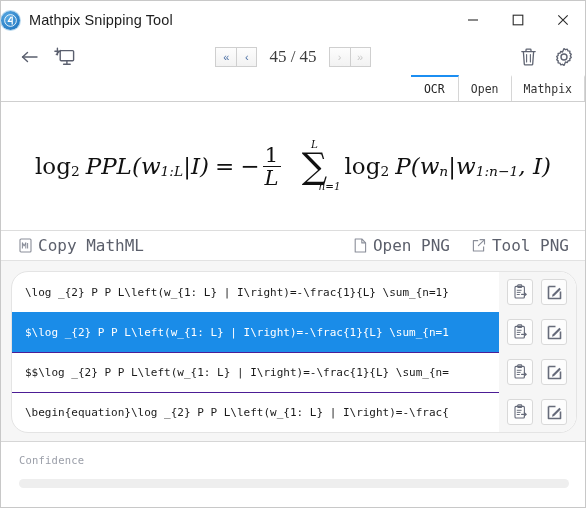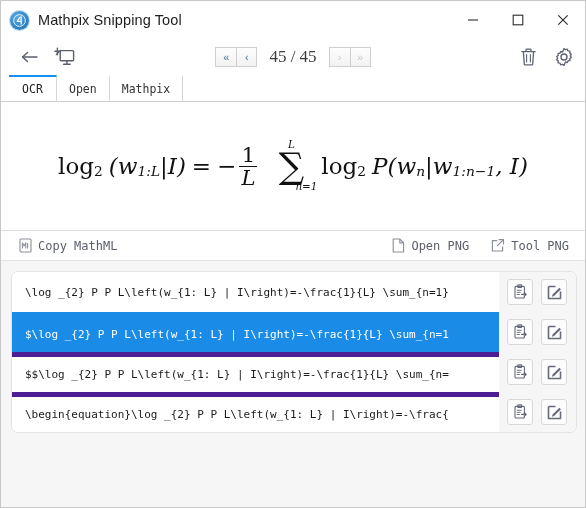--- a/index.html
+++ b/index.html
@@ -19,21 +19,20 @@
     border: 1px solid #c8c8c8;
     background: #ffffff;
     display: flex; flex-direction: column;
   }
 
   
   .titlebar {
     height: 38px; flex: 0 0 38px;
     display: flex; align-items: center;
     background: #ffffff;
-    padding-left: 9px;
   }
   .logo {
     width: 19px; height: 19px; border-radius: 50%;
     background: #2f8fd8;
     background: radial-gradient(circle at 35% 30%, #56a8e2 0%, #2a7fc6 70%, #2472b5 100%);
     display: flex; align-items: center; justify-content: center;
     box-shadow: 0 0 0 1px #b9d9ef;
     flex: 0 0 19px;
   }
   .logo svg { display:block; }
@@ -95,20 +94,21 @@
   .tb-right .tb-icon { width: 22px; height: 24px; color: #5f6472; }
 
   
   .tabbar {
     flex: 0 0 27px; height: 27px;
     display: flex; align-items: stretch;
     border-bottom: 1px solid #cfcfcf;
     background: #fff;
     padding-left: 8px;
     box-sizing: border-box;
+    justify-content: flex-end;
   }
   .tab {
     min-width: 48px;
     padding: 0 12px;
     display: flex; align-items: center; justify-content: center;
     font-family: "DejaVu Sans Mono", monospace;
     font-size: 11.5px;
     color: #333;
     border-right: 1px solid #d6d6d6;
     border-top: 2px solid transparent;
@@ -162,47 +162,47 @@
     flex: 0 0 30px; height: 30px;
     display: flex; align-items: center;
     padding: 0 16px 0 18px;
     border-bottom: 1px solid #e2e2e2;
     background: #fff;
     box-sizing: border-box;
   }
   .copy-act {
     display: flex; align-items: center; gap: 6px;
     font-family: "DejaVu Sans Mono", monospace;
-    font-size: 12px; color: #5b5f6b;
+    font-size: 16px; color: #5b5f6b;
     white-space: nowrap;
   }
   .copy-act .gi { display: flex; align-items: center; color: #8a8e99; }
   .copybar .right-group { margin-left: auto; display: flex; gap: 22px; }
 
   
   .results-area {
     flex: 1 1 auto;
     background: #f6f6f6;
     padding: 10px 8px 6px 10px;
     box-sizing: border-box;
     overflow: hidden;
     position: relative;
   }
   .results-card {
     background: #ffffff;
     border: 1px solid #e4e4e4;
-    border-radius: 7px;
+    border-radius: 17px;
     overflow: hidden;
   }
   .res-row {
     display: flex; align-items: center;
     height: 40px;
     box-sizing: border-box;
   }
-  .res-row + .res-row .res-text { border-top: 5px solid #4c1d95; }
+  .res-row + .res-row .res-text { border-top: 1px solid #4c1d95; }
   .res-text {
     flex: 1 1 auto;
     height: 40px;
     display: flex; align-items: center;
     padding-left: 13px;
     font-family: "DejaVu Sans Mono", monospace;
     font-size: 11px;
     color: #1a1a1a;
     white-space: nowrap;
     overflow: hidden;
@@ -333,20 +333,21 @@
     <div class="tab active">OCR</div>
     <div class="tab">Open</div>
     <div class="tab">Mathpix</div>
   </div>
 
   <div class="formula-pane">
     <div class="formula">
       <span class="mup">log</span>
         <span class="sub up">2</span>
       <span class="sp"></span>
+      <span class="mi">PPL</span>
       <span class="mi">(</span>
       <span class="mi">w</span>
         <span class="sub">1:L</span>
       <span class="mi">|</span>
       <span class="mi">I</span>
       <span class="mi">)</span>
       <span class="sp"></span>
       <span class="mup">=</span>
       <span class="sp"></span>
       <span class="mup">−</span>
@@ -489,14 +490,20 @@
               <path d="M1.5 1.5 h7 M1.5 1.5 v12 h12 v-7" fill="none" stroke="currentColor" stroke-width="1.6" stroke-linejoin="round"></path>
               <path d="M5.6 9.6 L12.4 2.8 l1.5 1.5 -6.8 6.8 -2.1 .6 z" fill="currentColor"></path>
             </svg>
           </div>
         </div>
       </div>
 
     </div>
   </div>
 
+  <div class="confidence">
+    <div class="conf-label">Confidence</div>
+    <div class="conf-bar">
+      <div class="conf-fill" style="width: 0%;"></div>
+    </div>
+  </div>
 
 </div>
 
 </body></html>

